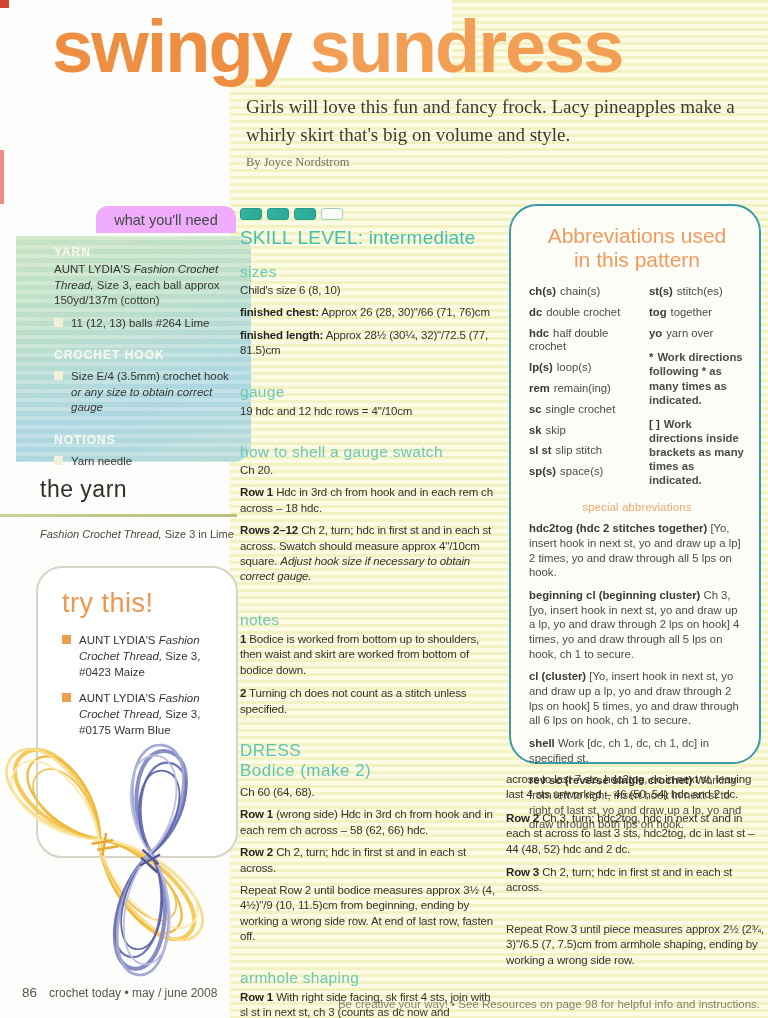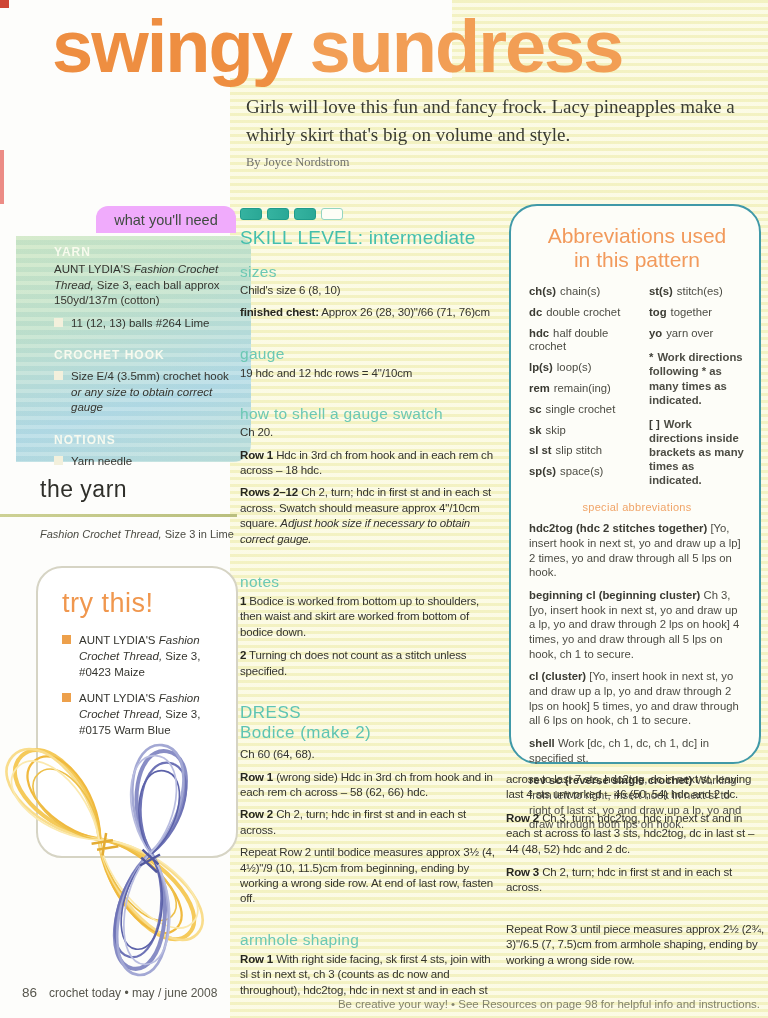--- a/index.html
+++ b/index.html
@@ -157,20 +157,21 @@
       <span class="pill pf"></span>
       <span class="pill pf"></span>
       <span class="pill pf"></span>
       <span class="pill pe"></span>
     </div>
     <div class="skill">SKILL LEVEL: intermediate</div>
 
     <div class="h-teal" style="margin-top:14px">sizes</div>
     <p class="bp" style="margin-top:2px">Child's size 6 (8, 10)</p>
     <p class="bp" style="margin-top:7px"><b>finished chest:</b><span> Approx 26 (28, 30)"/66 (71, 76)cm</span></p>
+    <p class="bp" style="margin-top:7px"><b>finished length:</b><span> Approx 28½ (30¼, 32)"/72.5 (77, 81.5)cm</span></p>
 
     <div class="h-teal" style="margin-top:24px">gauge</div>
     <p class="bp" style="margin-top:3px">19 hdc and 12 hdc rows = 4"/10cm</p>
 
     <div class="h-teal" style="margin-top:24px">how to shell a gauge swatch</div>
     <p class="bp" style="margin-top:2px">Ch 20.</p>
     <p class="bp" style="margin-top:7px"><b>Row 1</b><span> Hdc in 3rd ch from hook and in each rem ch across – 18 hdc.</span></p>
     <p class="bp" style="margin-top:7px"><b>Rows 2–12</b><span> Ch 2, turn; hdc in first st and in each st across. Swatch should measure approx 4"/10cm square. </span><i>Adjust hook size if necessary to obtain correct gauge.</i></p>
 
     <div class="h-teal" style="margin-top:26px">notes</div>

